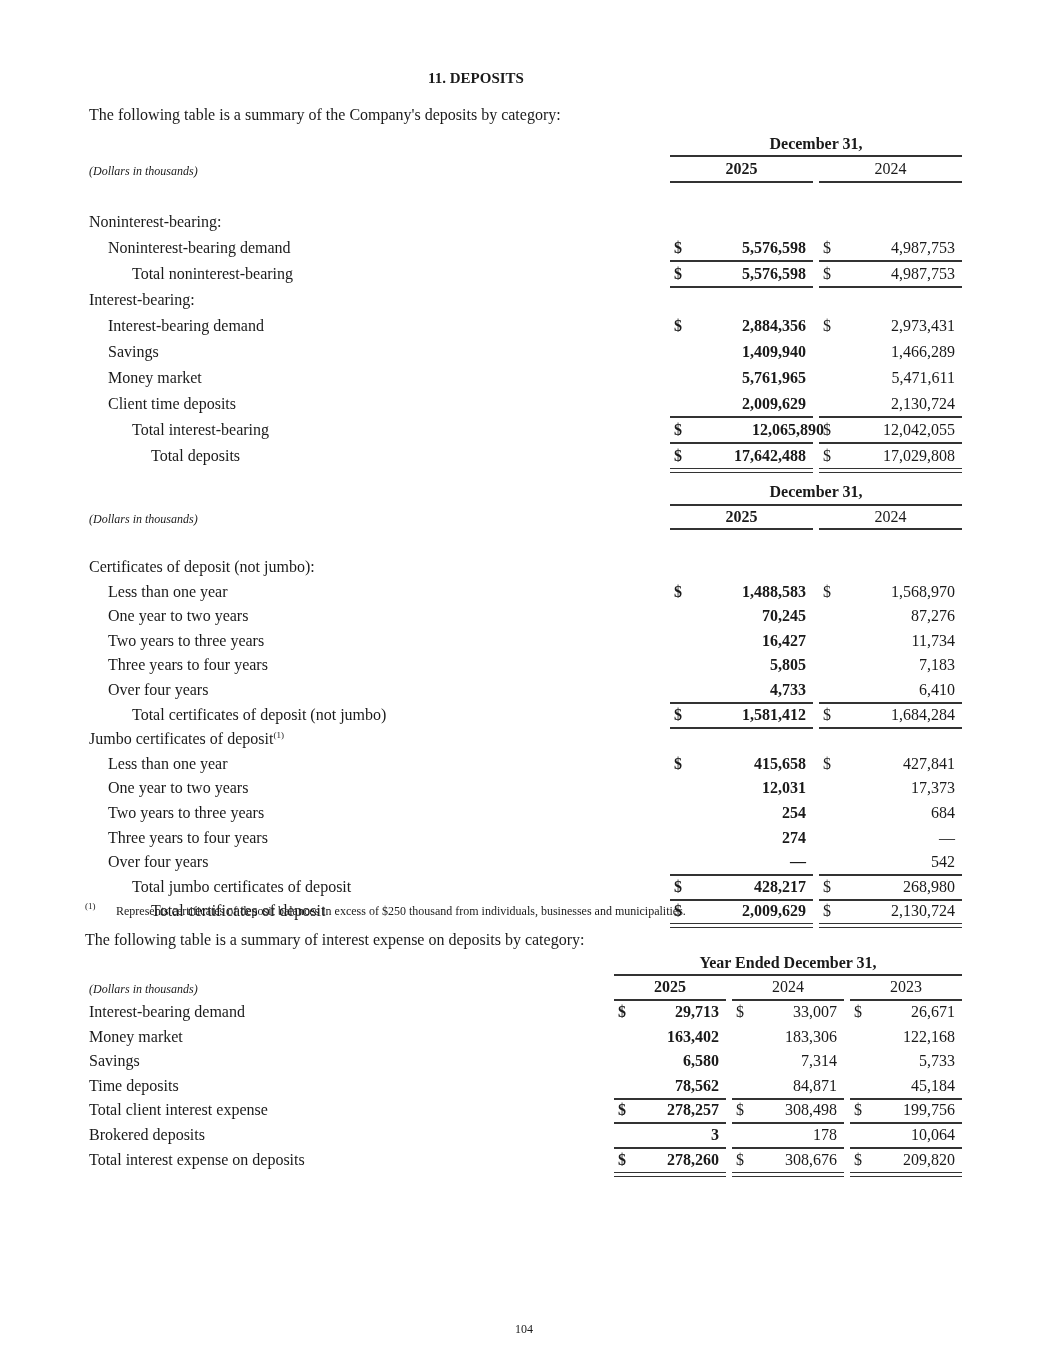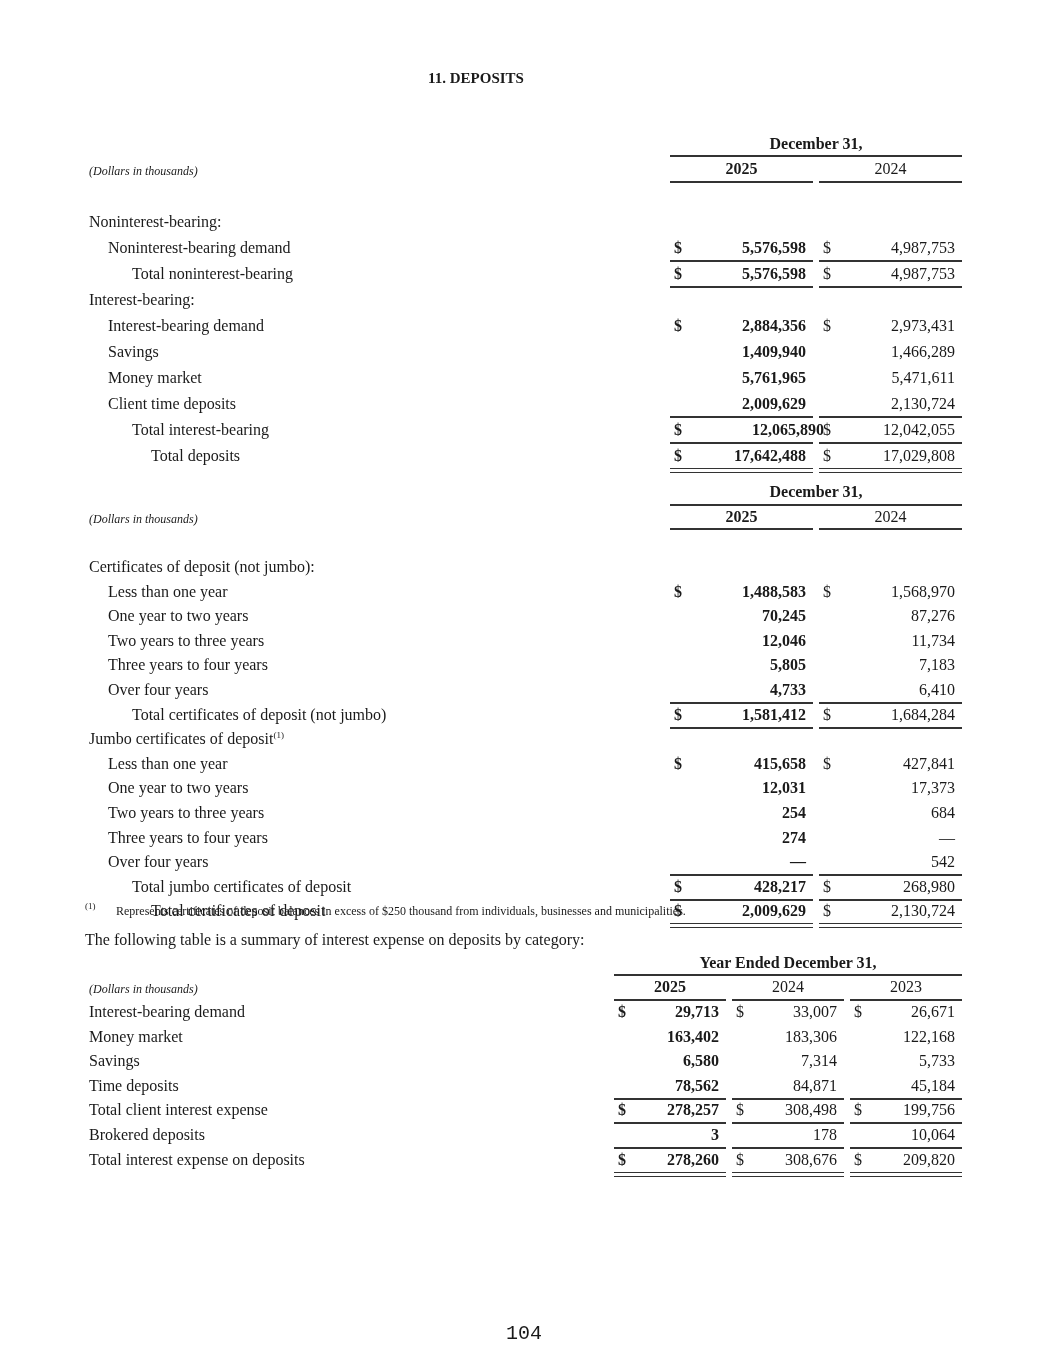--- a/index.html
+++ b/index.html
@@ -14,29 +14,30 @@
   .hdr { position: absolute; text-align: center; font-size: 16px; }
   .bold { font-weight: bold; }
   .cur { position: absolute; }
   .num { position: absolute; text-align: right; }
   .line { position: absolute; height: 0; border-top: 2px solid #333; }
   .dline { position: absolute; height: 3px; border-top: 1.5px solid #333; border-bottom: 1.5px solid #333; }
   sup { font-size: 9px; vertical-align: super; line-height: 0; }
   .footnote { position: absolute; font-size: 12px; left: 85px; top: 904px; white-space: nowrap; }
   .fn-mark { position: absolute; left: 0; top: -3px; font-size: 9px; }
   .fn-text { position: absolute; left: 31px; top: 0; }
-  .pagenum { position: absolute; top: 1322px; left: 0; width: 1048px; text-align: center; font-size: 20px; font-family: Liberation Mono, monospace; }
+  .pagenum { position: absolute; top: 1322px; left: 0; width: 1048px; text-align: center; font-size: 12px; }
 </style>
 </head>
 <body>
 
 <div class="page">
 
   <div class="heading">11. DEPOSITS</div>
 
+  <div class="intro" style="left:89px; top:106px;">The following table is a summary of the Company's deposits by category:</div>
   <div class="tbl">
     <div class="hdr bold" style="left:670px; top:135px; width:292px;">December 31,</div>
     <div class="line" style="left:670px; top:155px; width:292px;"></div>
     <div class="label units" style="left:89px; top:164px;">(Dollars in thousands)</div>
     <div class="hdr bold" style="left:670px; top:160px; width:143px;">2025</div>
     <div class="hdr" style="left:819px; top:160px; width:143px;">2024</div>
     <div class="line" style="left:670px; top:181px; width:143px;"></div>
     <div class="line" style="left:819px; top:181px; width:143px;"></div>
     <div id="t1rows">
         <div class="row" style="top: 210px;">
@@ -133,21 +134,21 @@
           <span class="cur" style="left: 823px;">$</span>
           <span class="num" style="left: 835px; width: 120px;">1,568,970</span>
         </div>
         <div class="row" style="top: 604.2px;">
           <div class="label" style="left: 108px;"><span>One year to two years</span></div>
           <span class="num bold" style="left: 686px; width: 120px;">70,245</span>
           <span class="num" style="left: 835px; width: 120px;">87,276</span>
         </div>
         <div class="row" style="top: 628.8px;">
           <div class="label" style="left: 108px;"><span>Two years to three years</span></div>
-          <span class="num bold" style="left: 686px; width: 120px;">12,046</span>
+          <span class="num bold" style="left: 686px; width: 120px;">16,427</span>
           <span class="num" style="left: 835px; width: 120px;">11,734</span>
         </div>
         <div class="row" style="top: 653.4px;">
           <div class="label" style="left: 108px;"><span>Three years to four years</span></div>
           <span class="num bold" style="left: 686px; width: 120px;">5,805</span>
           <span class="num" style="left: 835px; width: 120px;">7,183</span>
         </div>
         <div class="row" style="top: 678px;">
           <div class="label" style="left: 108px;"><span>Over four years</span></div>
           <span class="num bold" style="left: 686px; width: 120px;">4,733</span>

